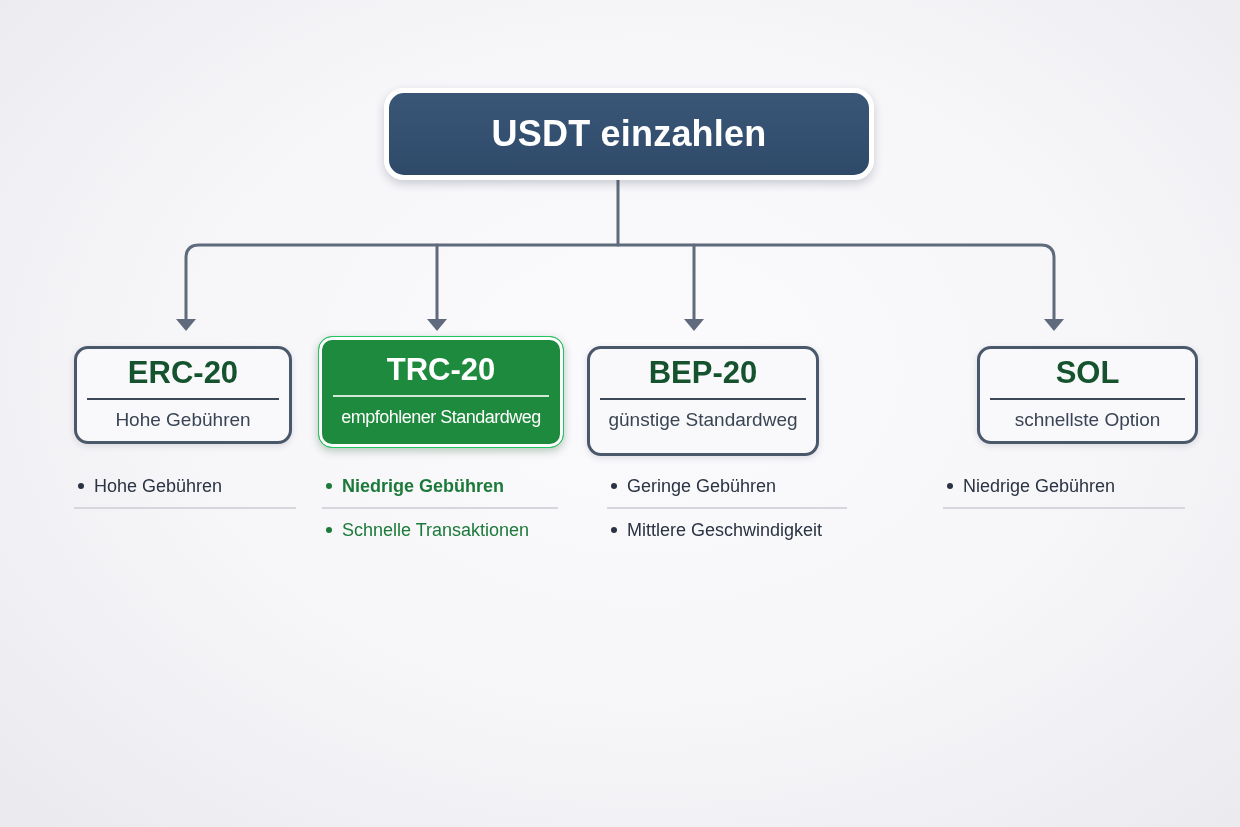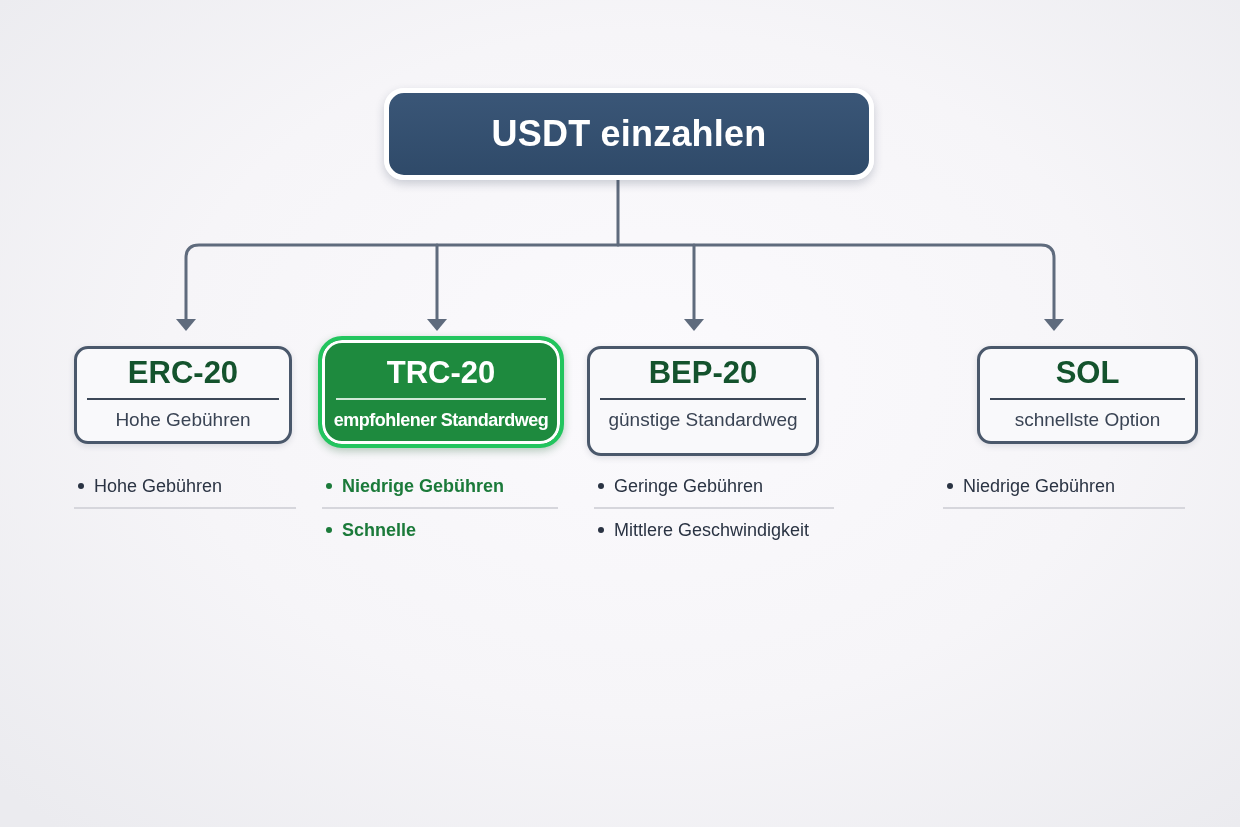--- a/index.html
+++ b/index.html
@@ -30,41 +30,41 @@
     display: block; font-weight: bold; font-size: 31px; color: #14532d;
     margin-top: 5px; line-height: 38px;
   }
   .node .sep {
     height: 2px; background: #3d4858; margin: 6px 10px 0 10px;
   }
   .node .desc {
     display: block; font-size: 19px; color: #3a4454; margin-top: 8px; line-height: 24px;
   }
   .node.recommended {
-    background: #1e8a3e; border: 4px solid #22c55e;
+    background: #1e8a3e; border: 1px solid #22c55e;
     box-shadow: inset 0 0 0 3px #ffffff, 0 3px 8px rgba(20,90,40,0.3);
-    border-radius: 24px;
+    border-radius: 14px;
   }
   .node.recommended .name { color: #ffffff; }
   .node.recommended .sep { background: #cfe9d6; height: 1.5px; }
-  .node.recommended .desc { color: #ffffff; font-weight: bold; font-size: 18px; letter-spacing: -0.5px; }
+  .node.recommended .desc { color: #ffffff; font-weight: normal; font-size: 18px; letter-spacing: -0.5px; }
   .features { position: absolute; }
   .feature {
     font-size: 18px; color: #2a3343; height: 42px; line-height: 42px;
     white-space: nowrap; display: flex; align-items: center;
   }
   .feature .bullet {
     display: inline-block; width: 6px; height: 6px; border-radius: 50%;
     background: #2a3343; margin-right: 10px; margin-left: 4px;
   }
   .feature-sep { height: 2px; background: #d6d6dc; }
   .features.green .feature { color: #1b7a3a; font-weight: bold; }
   .features.green .feature .bullet { background: #1b7a3a; }
   .features.green .feature.second { font-weight: normal; }
-  .features.green .feature.second .strong { font-weight: bold; }
+  .features.green .feature.second .strong { font-weight: normal; }
 </style>
 </head>
 <body>
 
 <svg class="connectors" viewBox="0 0 1240 827">
   <g stroke="#5f6b7d" stroke-width="3" fill="none" stroke-linecap="round">
     <line x1="618" y1="172" x2="618" y2="245"></line>
     <path d="M 186 320 L 186 258 Q 186 245 199 245 L 1041 245 Q 1054 245 1054 258 L 1054 320"></path>
     <line x1="437" y1="245" x2="437" y2="320"></line>
     <line x1="694" y1="245" x2="694" y2="320"></line>
@@ -115,24 +115,25 @@
 
 <div class="features green" style="left:322px; top:465px; width:236px;">
   <div class="feature">
     <span class="bullet"></span>
     <span>Niedrige Gebühren</span>
   </div>
   <div class="feature-sep"></div>
   <div class="feature second">
     <span class="bullet"></span>
     <span class="strong">Schnelle</span>
+      <span style="white-space:pre;"> Transaktionen</span>
   </div>
 </div>
 
-<div class="features" style="left:594px; top:465px; width:240px;">
+<div class="features" style="left:607px; top:465px; width:240px;">
   <div class="feature">
     <span class="bullet"></span>
     <span>Geringe Gebühren</span>
   </div>
   <div class="feature-sep"></div>
   <div class="feature">
     <span class="bullet"></span>
     <span>Mittlere Geschwindigkeit</span>
   </div>
 </div>

